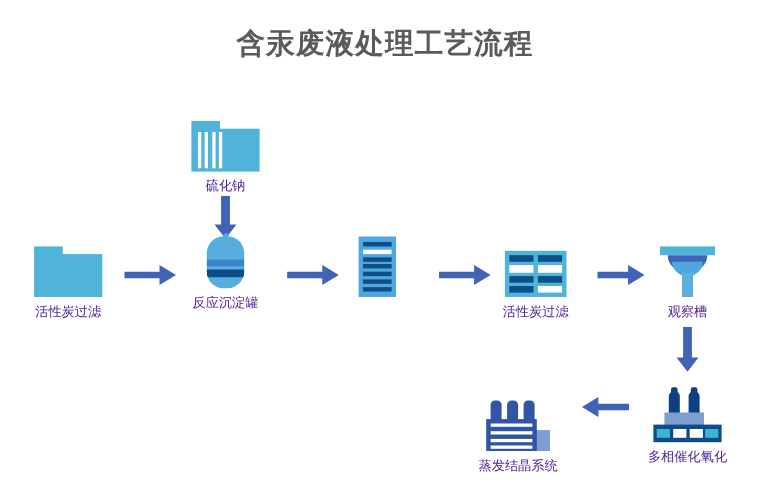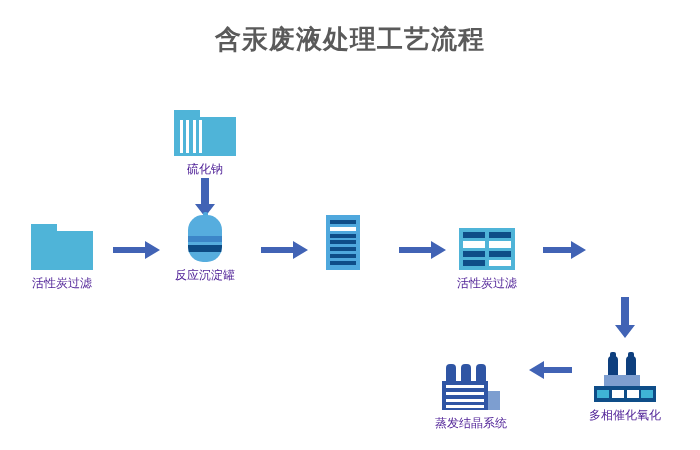--- a/index.html
+++ b/index.html
@@ -435,20 +435,31 @@
     </div>
     <div class="label">活性炭过滤</div>
   </div>
 
   <div class="arrow" style="left:543px; top:238px;">
     <svg width="44" height="24" viewBox="0 0 44 24">
       <path d="M0 9 H28 V3 L43 12 L28 21 V15 H0 Z" fill="#4163b5"></path>
     </svg>
   </div>
 
+  <div class="node" style="left:565px; top:208px;">
+    <div class="icon-wrap">
+      <div class="ico-funnel">
+        <div class="top"></div>
+        <div class="cone"></div>
+        <div class="cone2"></div>
+        <div class="spout"></div>
+      </div>
+    </div>
+    <div class="label">观察槽</div>
+  </div>
 
   <div class="arrow" style="left:613px; top:297px;">
     <svg width="24" height="42" viewBox="0 0 24 42">
       <path d="M8 0 H16 V28 H22 L12 41 L2 28 H8 Z" fill="#4163b5"></path>
     </svg>
   </div>
 
   <div class="node" style="left:565px; top:340px;">
     <div class="icon-wrap">
       <div class="ico-plant">

